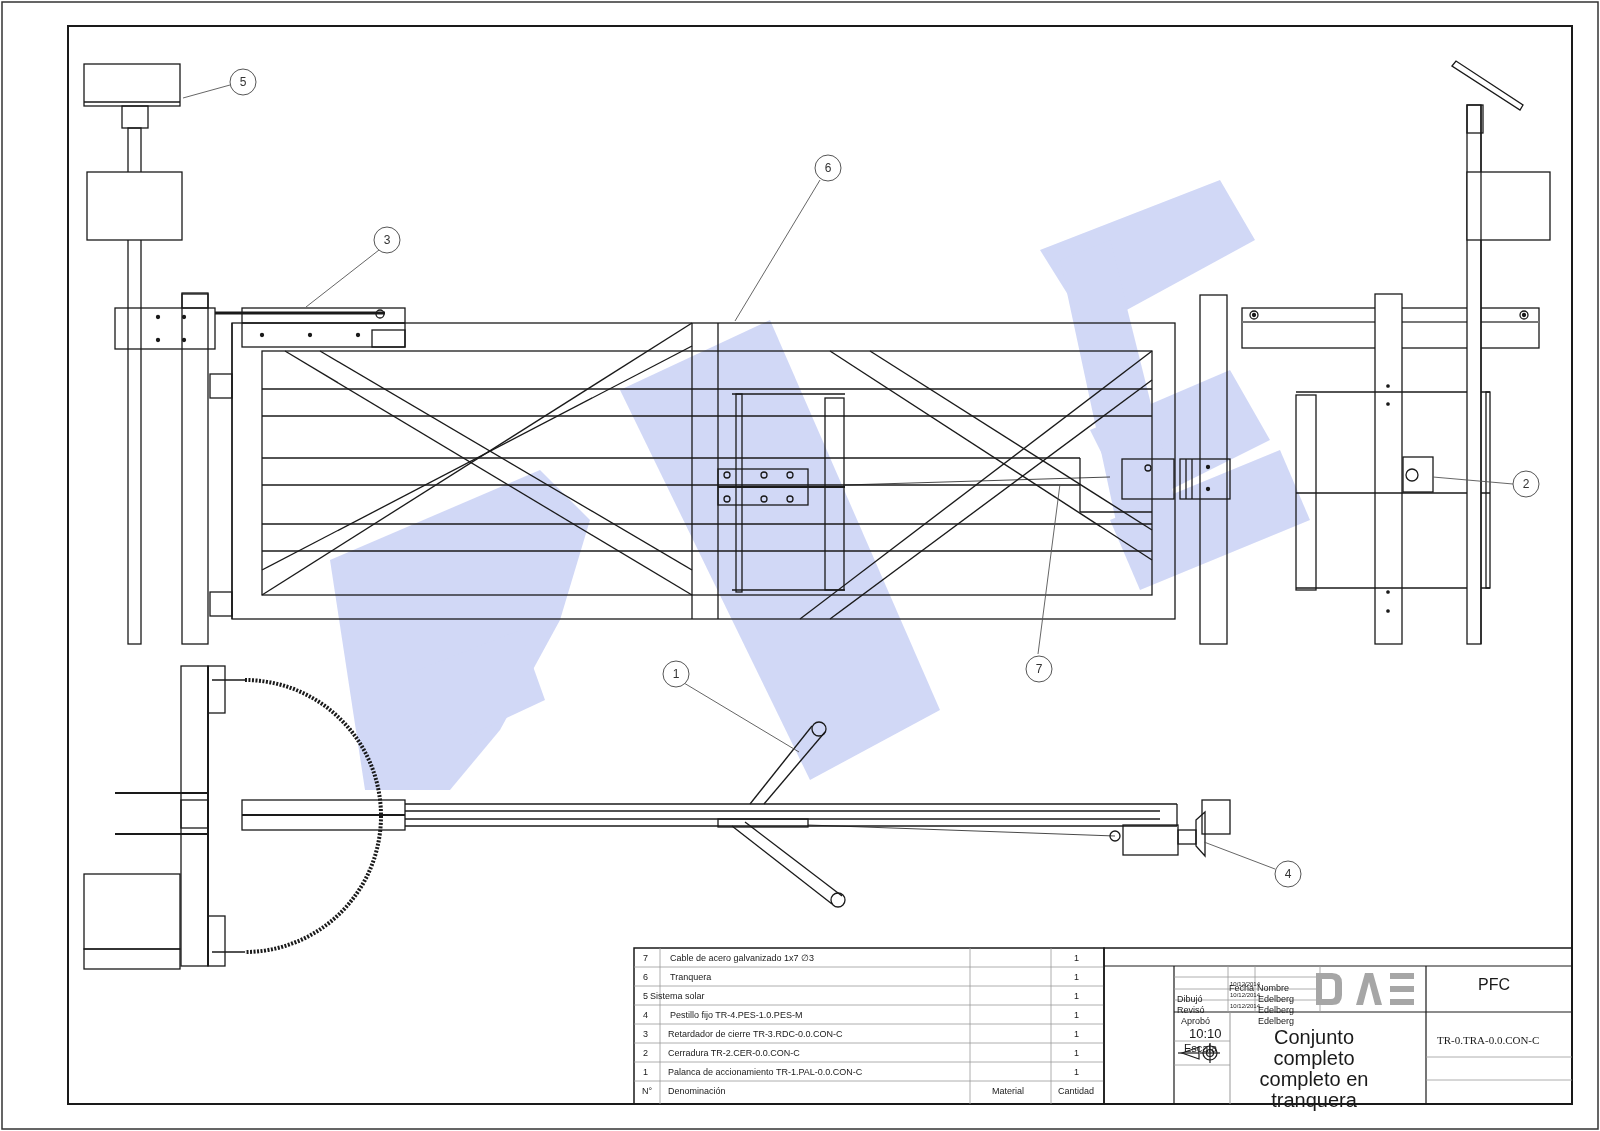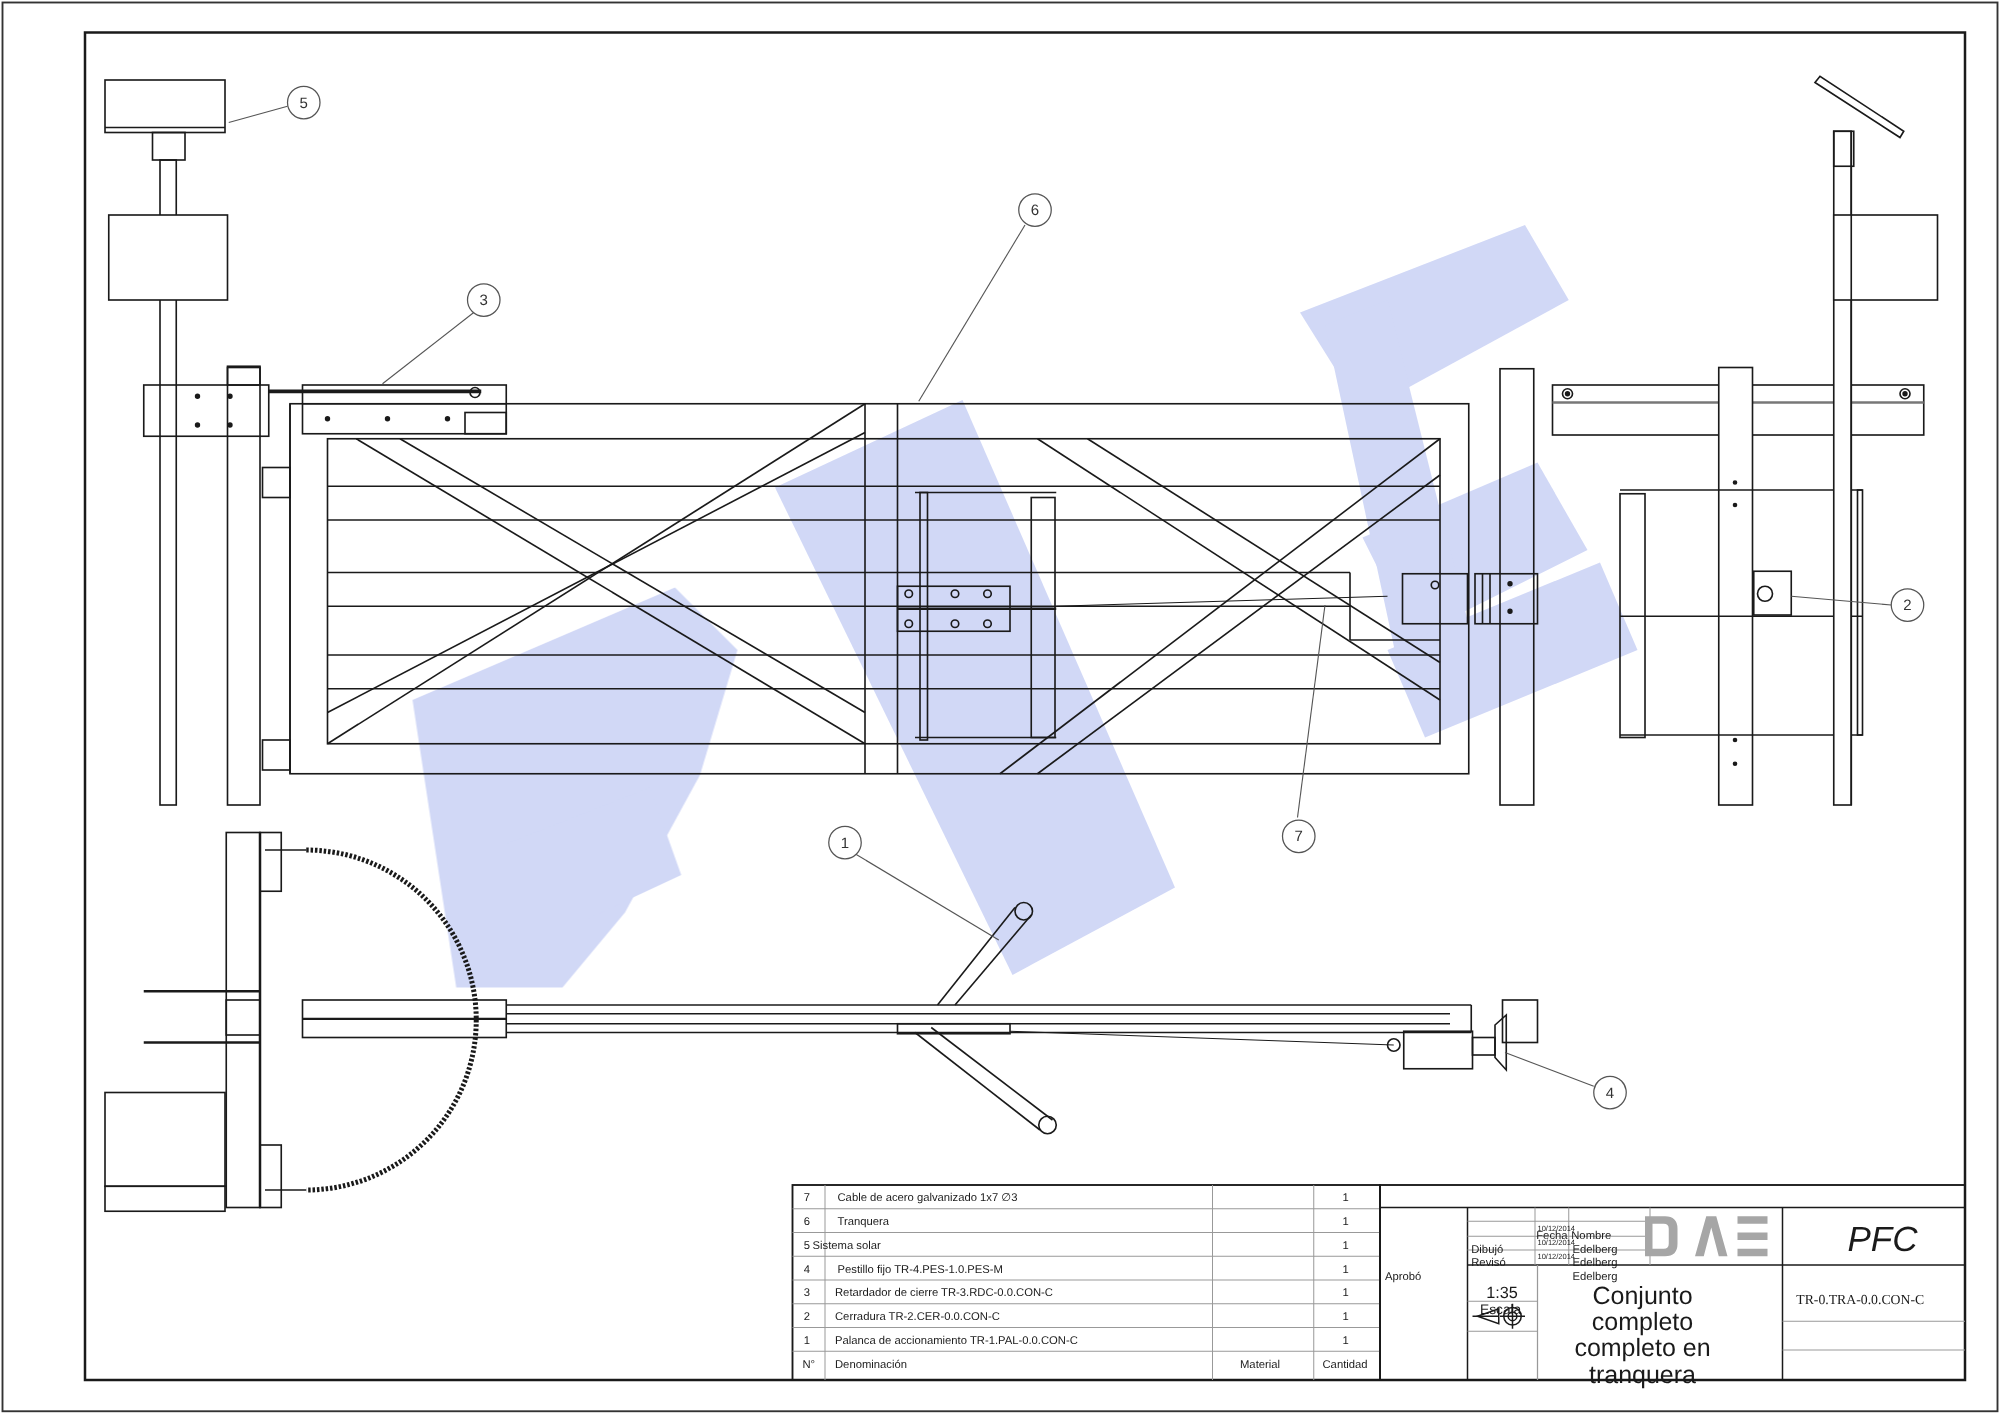--- a/index.html
+++ b/index.html
@@ -3,21 +3,21 @@
 <meta charset="utf-8">
 <style>
   html, body { margin:0; padding:0; background:#ffffff; }
   body { width:1600px; height:1131px; position:relative; overflow:hidden;
          font-family:"Liberation Sans", sans-serif; color:#1a1a1a; }
   #sheet { position:absolute; left:0; top:0; width:1600px; height:1131px; }
   .bom-cell, .tb-cell { position:absolute; font-size:9px; white-space:nowrap; line-height:1; }
   .tb-small { font-size:6px; }
   .tb-name { font-size:9px;margin-top:16px; }
   .title-main { position:absolute; font-size:20px; text-align:center; line-height:21px; }
-  .pfc { position:absolute; font-size:28px; font-style:italic; }
+  .pfc { position:absolute; font-size:16px; }
   .code { position:absolute; font-size:11px;font-family:Liberation Serif, serif; }
   .scale-lbl { position:absolute; font-size:11px;margin-top:28px; }
   .scale-val { position:absolute; font-size:13px; }
   .balloon-txt { font-family:"Liberation Sans", sans-serif; font-size:12px; fill:#333; }
 </style>
 </head>
 <body>
 
 <div id="sheet">
 <svg width="1600" height="1131" viewBox="0 0 1600 1131" xmlns="http://www.w3.org/2000/svg">
@@ -331,28 +331,28 @@
   <div class="tb-cell tb-name" style="left:1257px;top:968px">Nombre</div>
 
   <div class="tb-cell tb-name" style="left:1177px;top:979px">Dibujó</div>
   <div class="tb-cell tb-small" style="left:1230px;top:981px">10/12/2014</div>
   <div class="tb-cell tb-name" style="left:1258px;top:979px">Edelberg</div>
 
   <div class="tb-cell tb-name" style="left:1177px;top:990px">Revisó</div>
   <div class="tb-cell tb-small" style="left:1230px;top:992px">10/12/2014</div>
   <div class="tb-cell tb-name" style="left:1258px;top:990px">Edelberg</div>
 
-  <div class="tb-cell tb-name" style="left:1108px;top:1001px">Aprobó</div>
+  <div class="tb-cell tb-name" style="left:1181px;top:1001px">Aprobó</div>
   <div class="tb-cell tb-small" style="left:1230px;top:1003px">10/12/2014</div>
   <div class="tb-cell tb-name" style="left:1258px;top:1001px">Edelberg</div>
 
   <div class="pfc" style="left:1478px;top:976px">PFC</div>
 
   <div class="scale-lbl" style="left:1184px;top:1014px">Escala</div>
-  <div class="scale-val" style="left:1189px;top:1026px">1:35</div>
+  <div class="scale-val" style="left:1189px;top:1026px">10:10</div>
 
   <div class="title-main" style="left:1232px;top:1027px;width:164px">
     <div>Conjunto completo</div>
     <div>completo en</div>
     <div>tranquera</div>
   </div>
 
   <div class="code" style="left:1437px;top:1034px">TR-0.TRA-0.0.CON-C</div>
 </div>
 </div>

